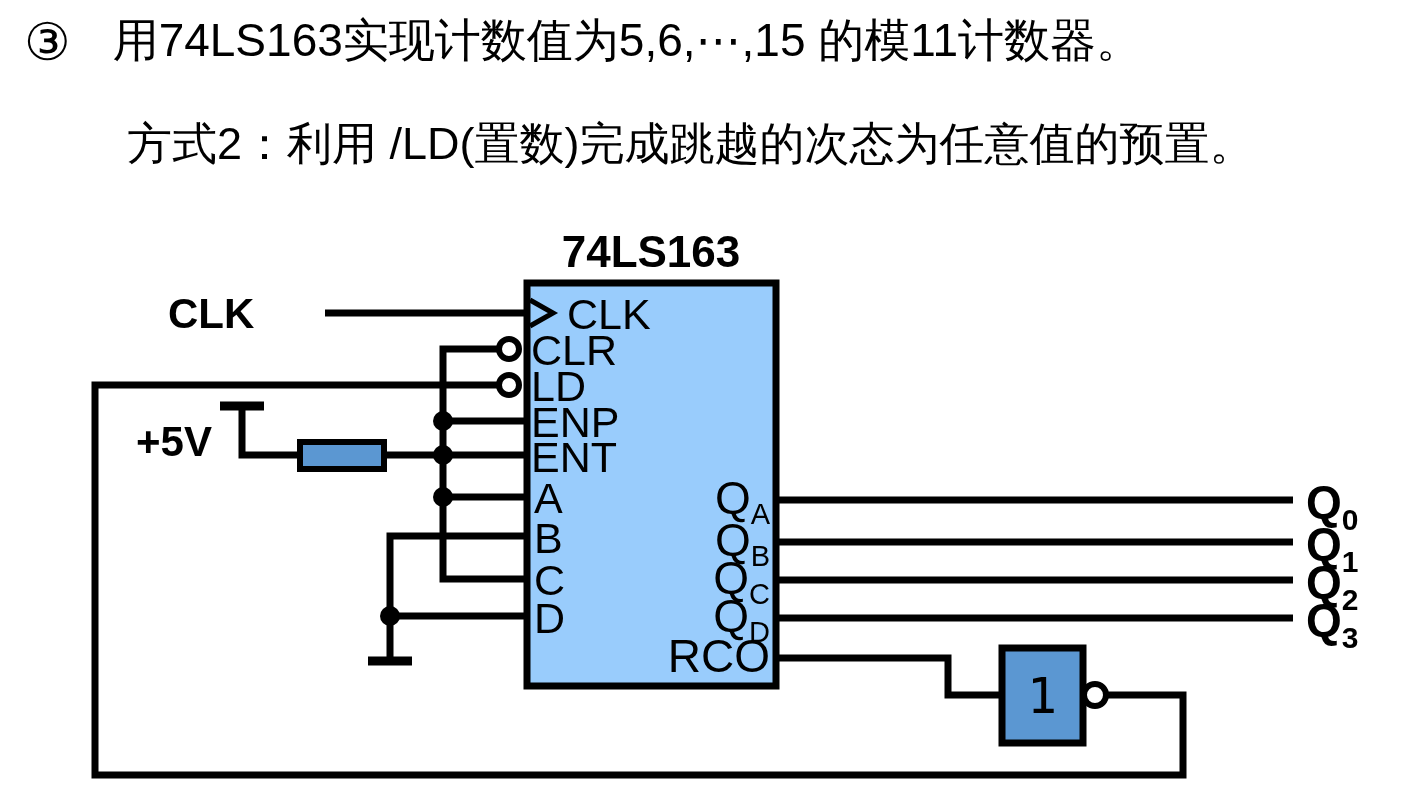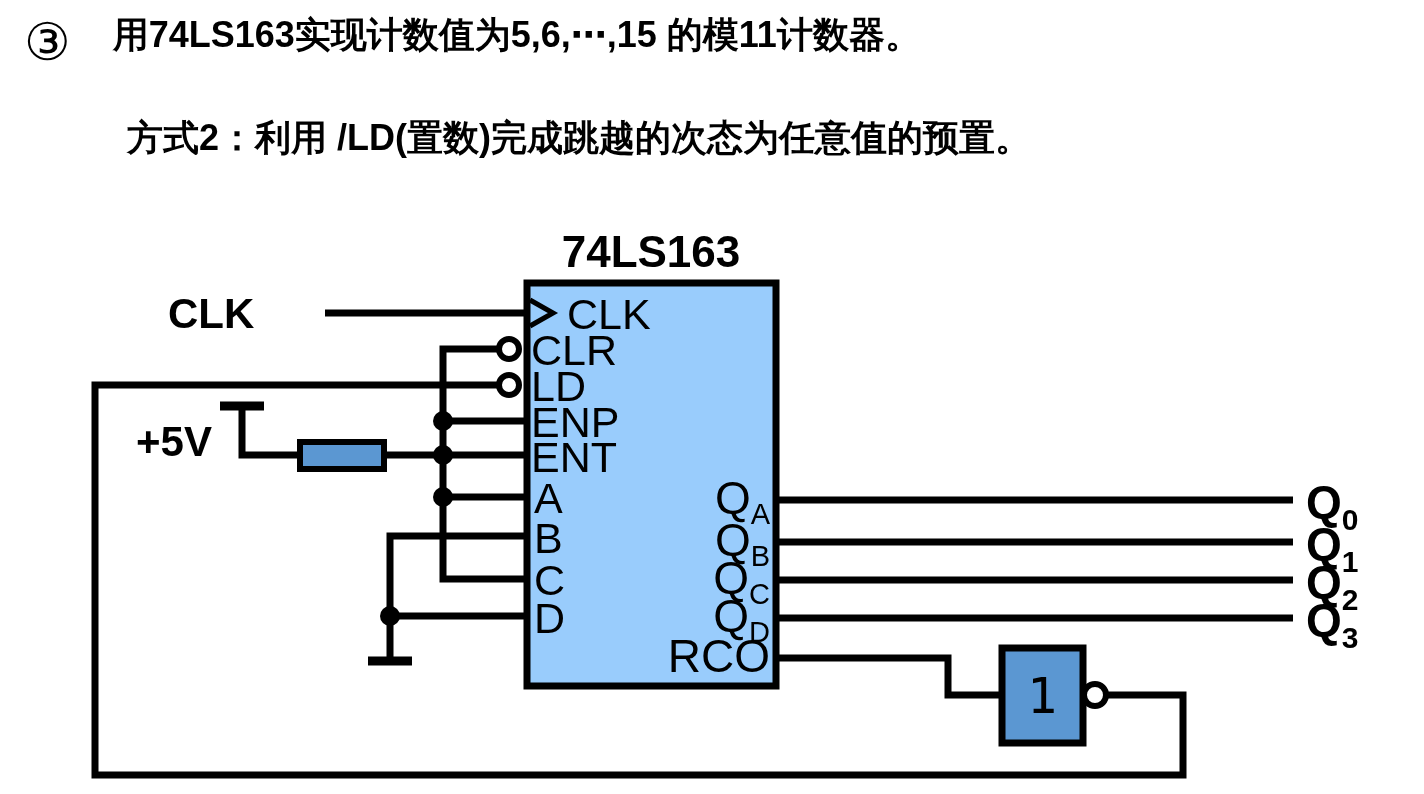--- a/index.html
+++ b/index.html
@@ -20,31 +20,31 @@
     align-items: flex-start;
     white-space: nowrap;
   }
   .bullet {
     font-size: 52px;
     font-weight: 400;
     line-height: 1.1;
     margin-right: 42px;
   }
   .title-text {
-    font-size: 36px;
-    font-weight: 700;
+    font-size: 46px;
+    font-weight: 400;
     line-height: 1.15;
     letter-spacing: 0px;
   }
   .subtitle {
     position: absolute;
     left: 127px;
     top: 114px;
-    font-size: 36px;
-    font-weight: 700;
+    font-size: 45px;
+    font-weight: 400;
     white-space: nowrap;
   }
   svg.circuit { position: absolute; left: 0; top: 0; }
   .wire { stroke: #000; stroke-width: 7; fill: none; stroke-linejoin: miter; }
   .thinbar { stroke: #000; stroke-width: 9; fill: none; }
   .pin-label { font-family: "Liberation Sans", sans-serif; font-size: 43px; fill: #000; dominant-baseline: central; }
   .pin-r { font-family: "Liberation Sans", sans-serif; font-size: 46px; fill: #000; }
   .pin-r .sub { font-size: 29px; }
   .out-label { font-family: "Liberation Sans", sans-serif; font-size: 46px; font-weight: 700; fill: #000; }
   .out-label .sub { font-size: 30px; font-weight: 700; }

